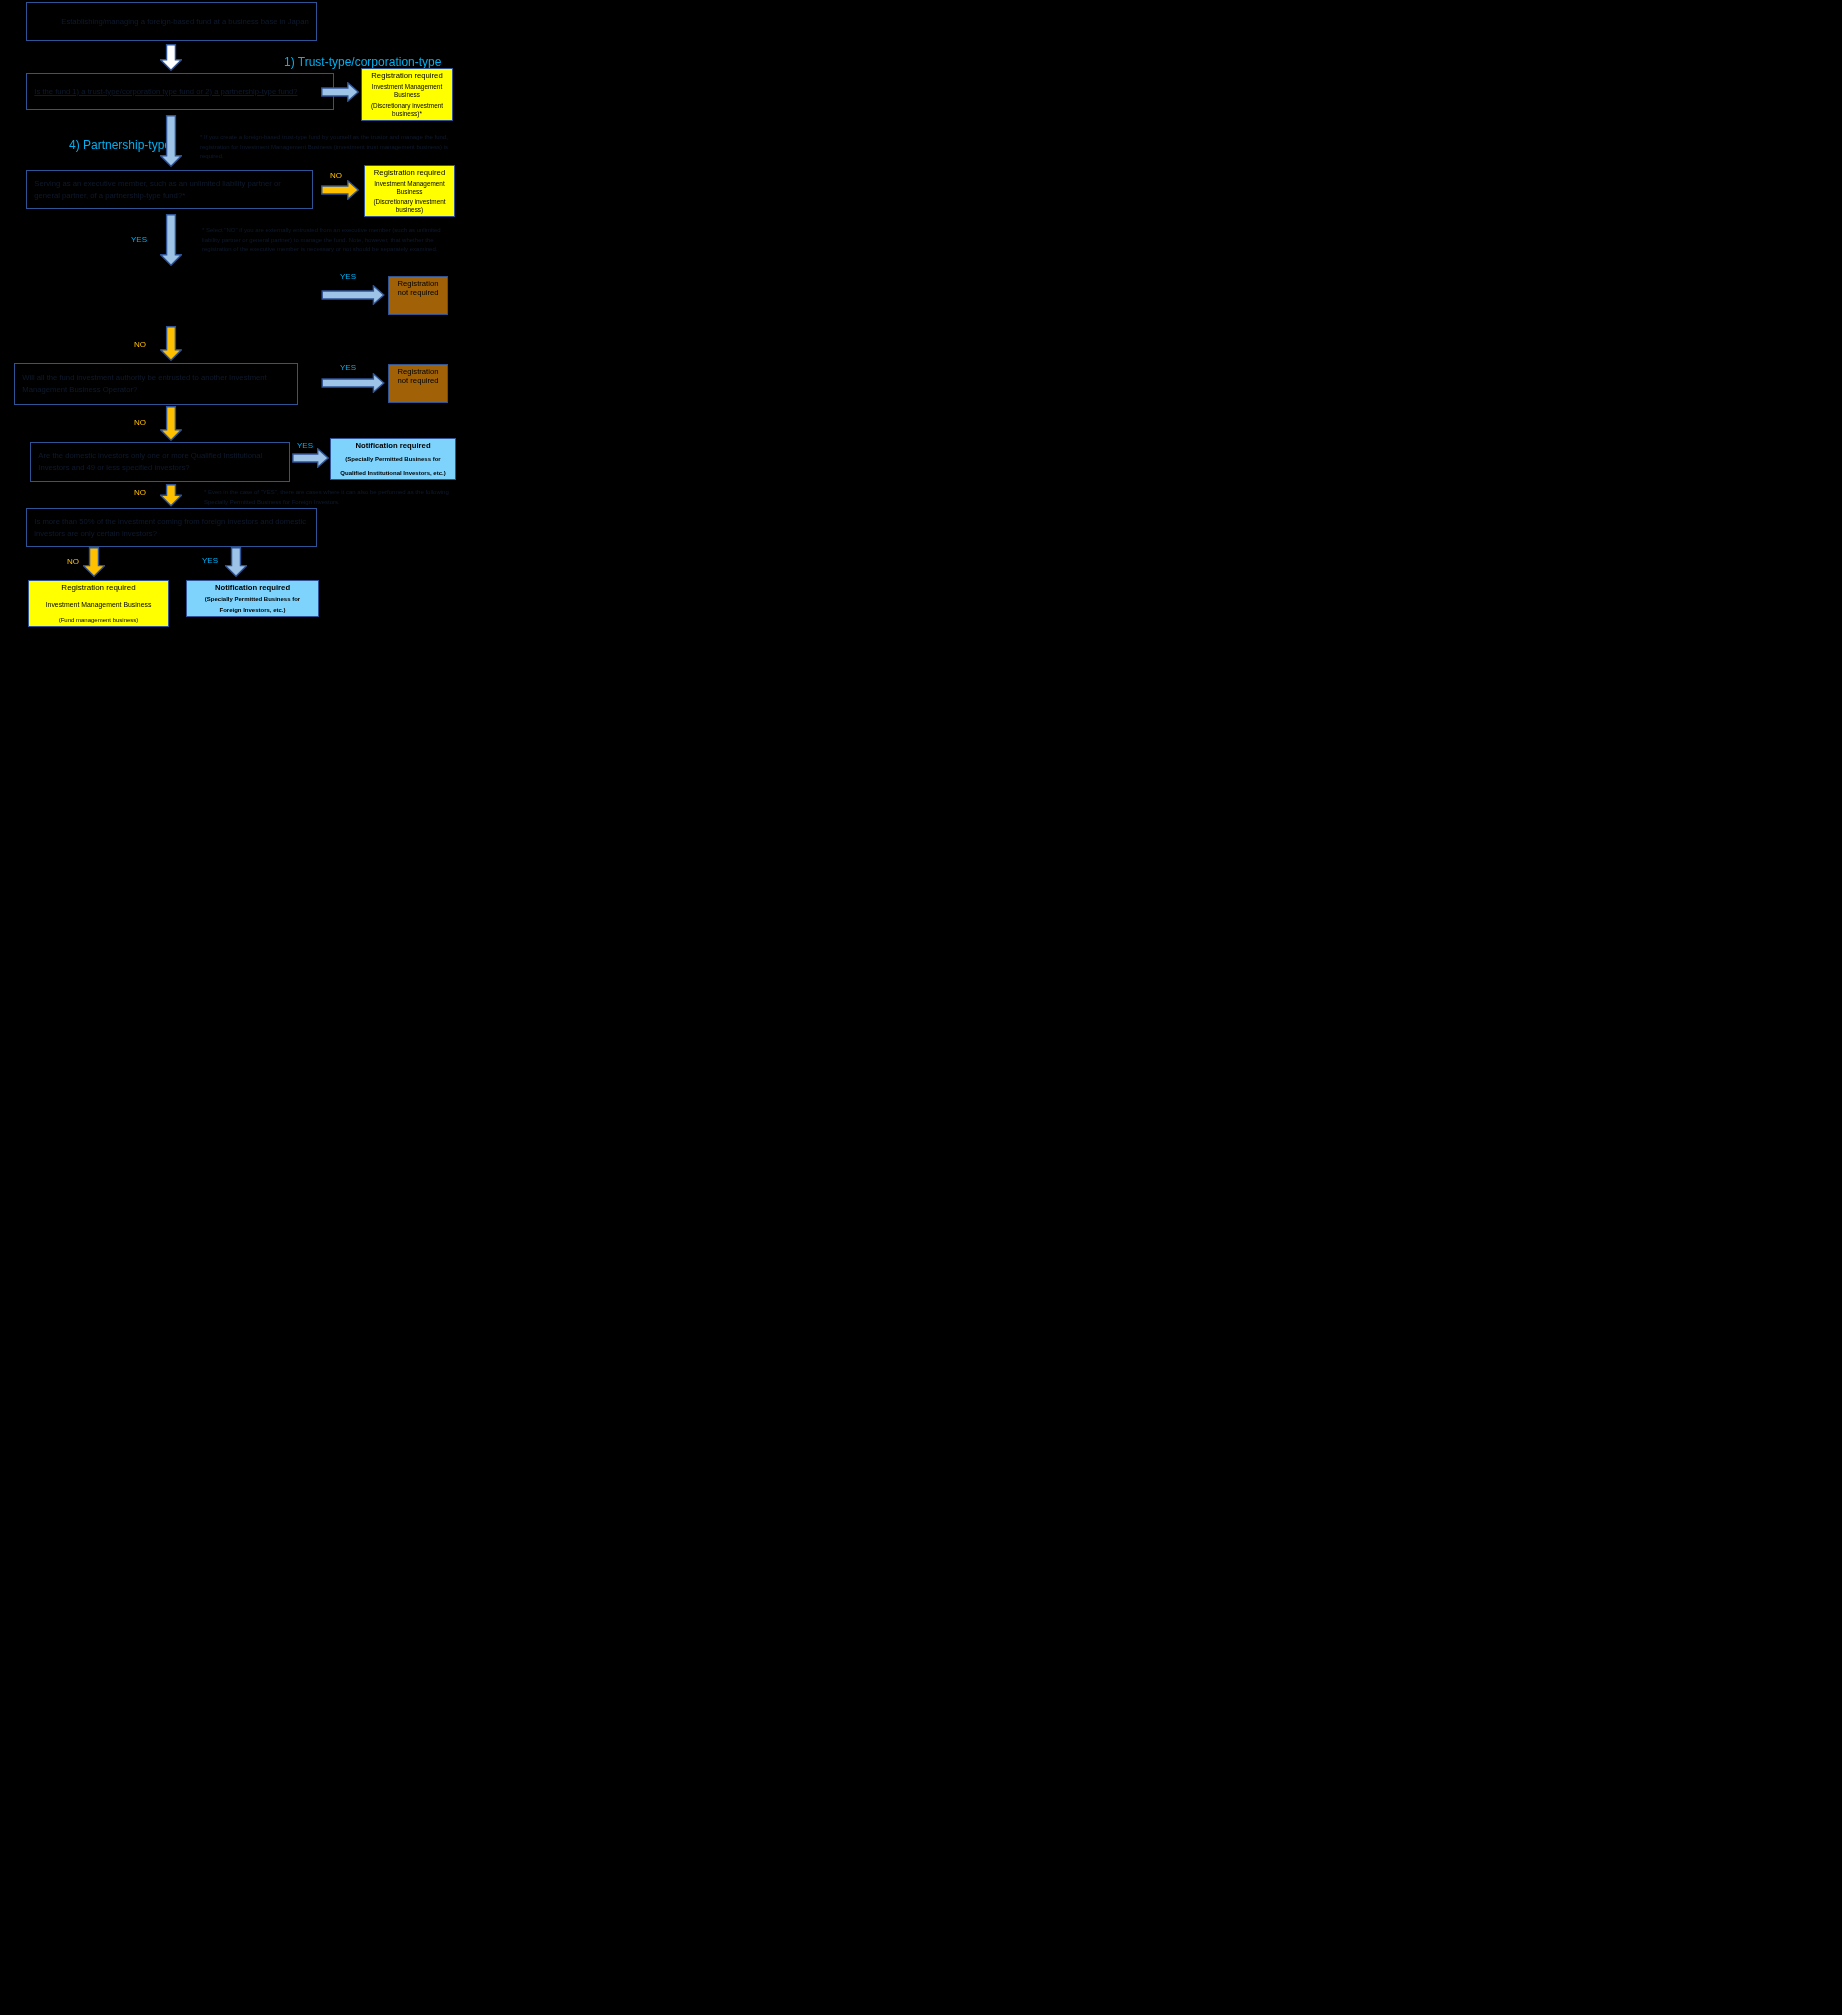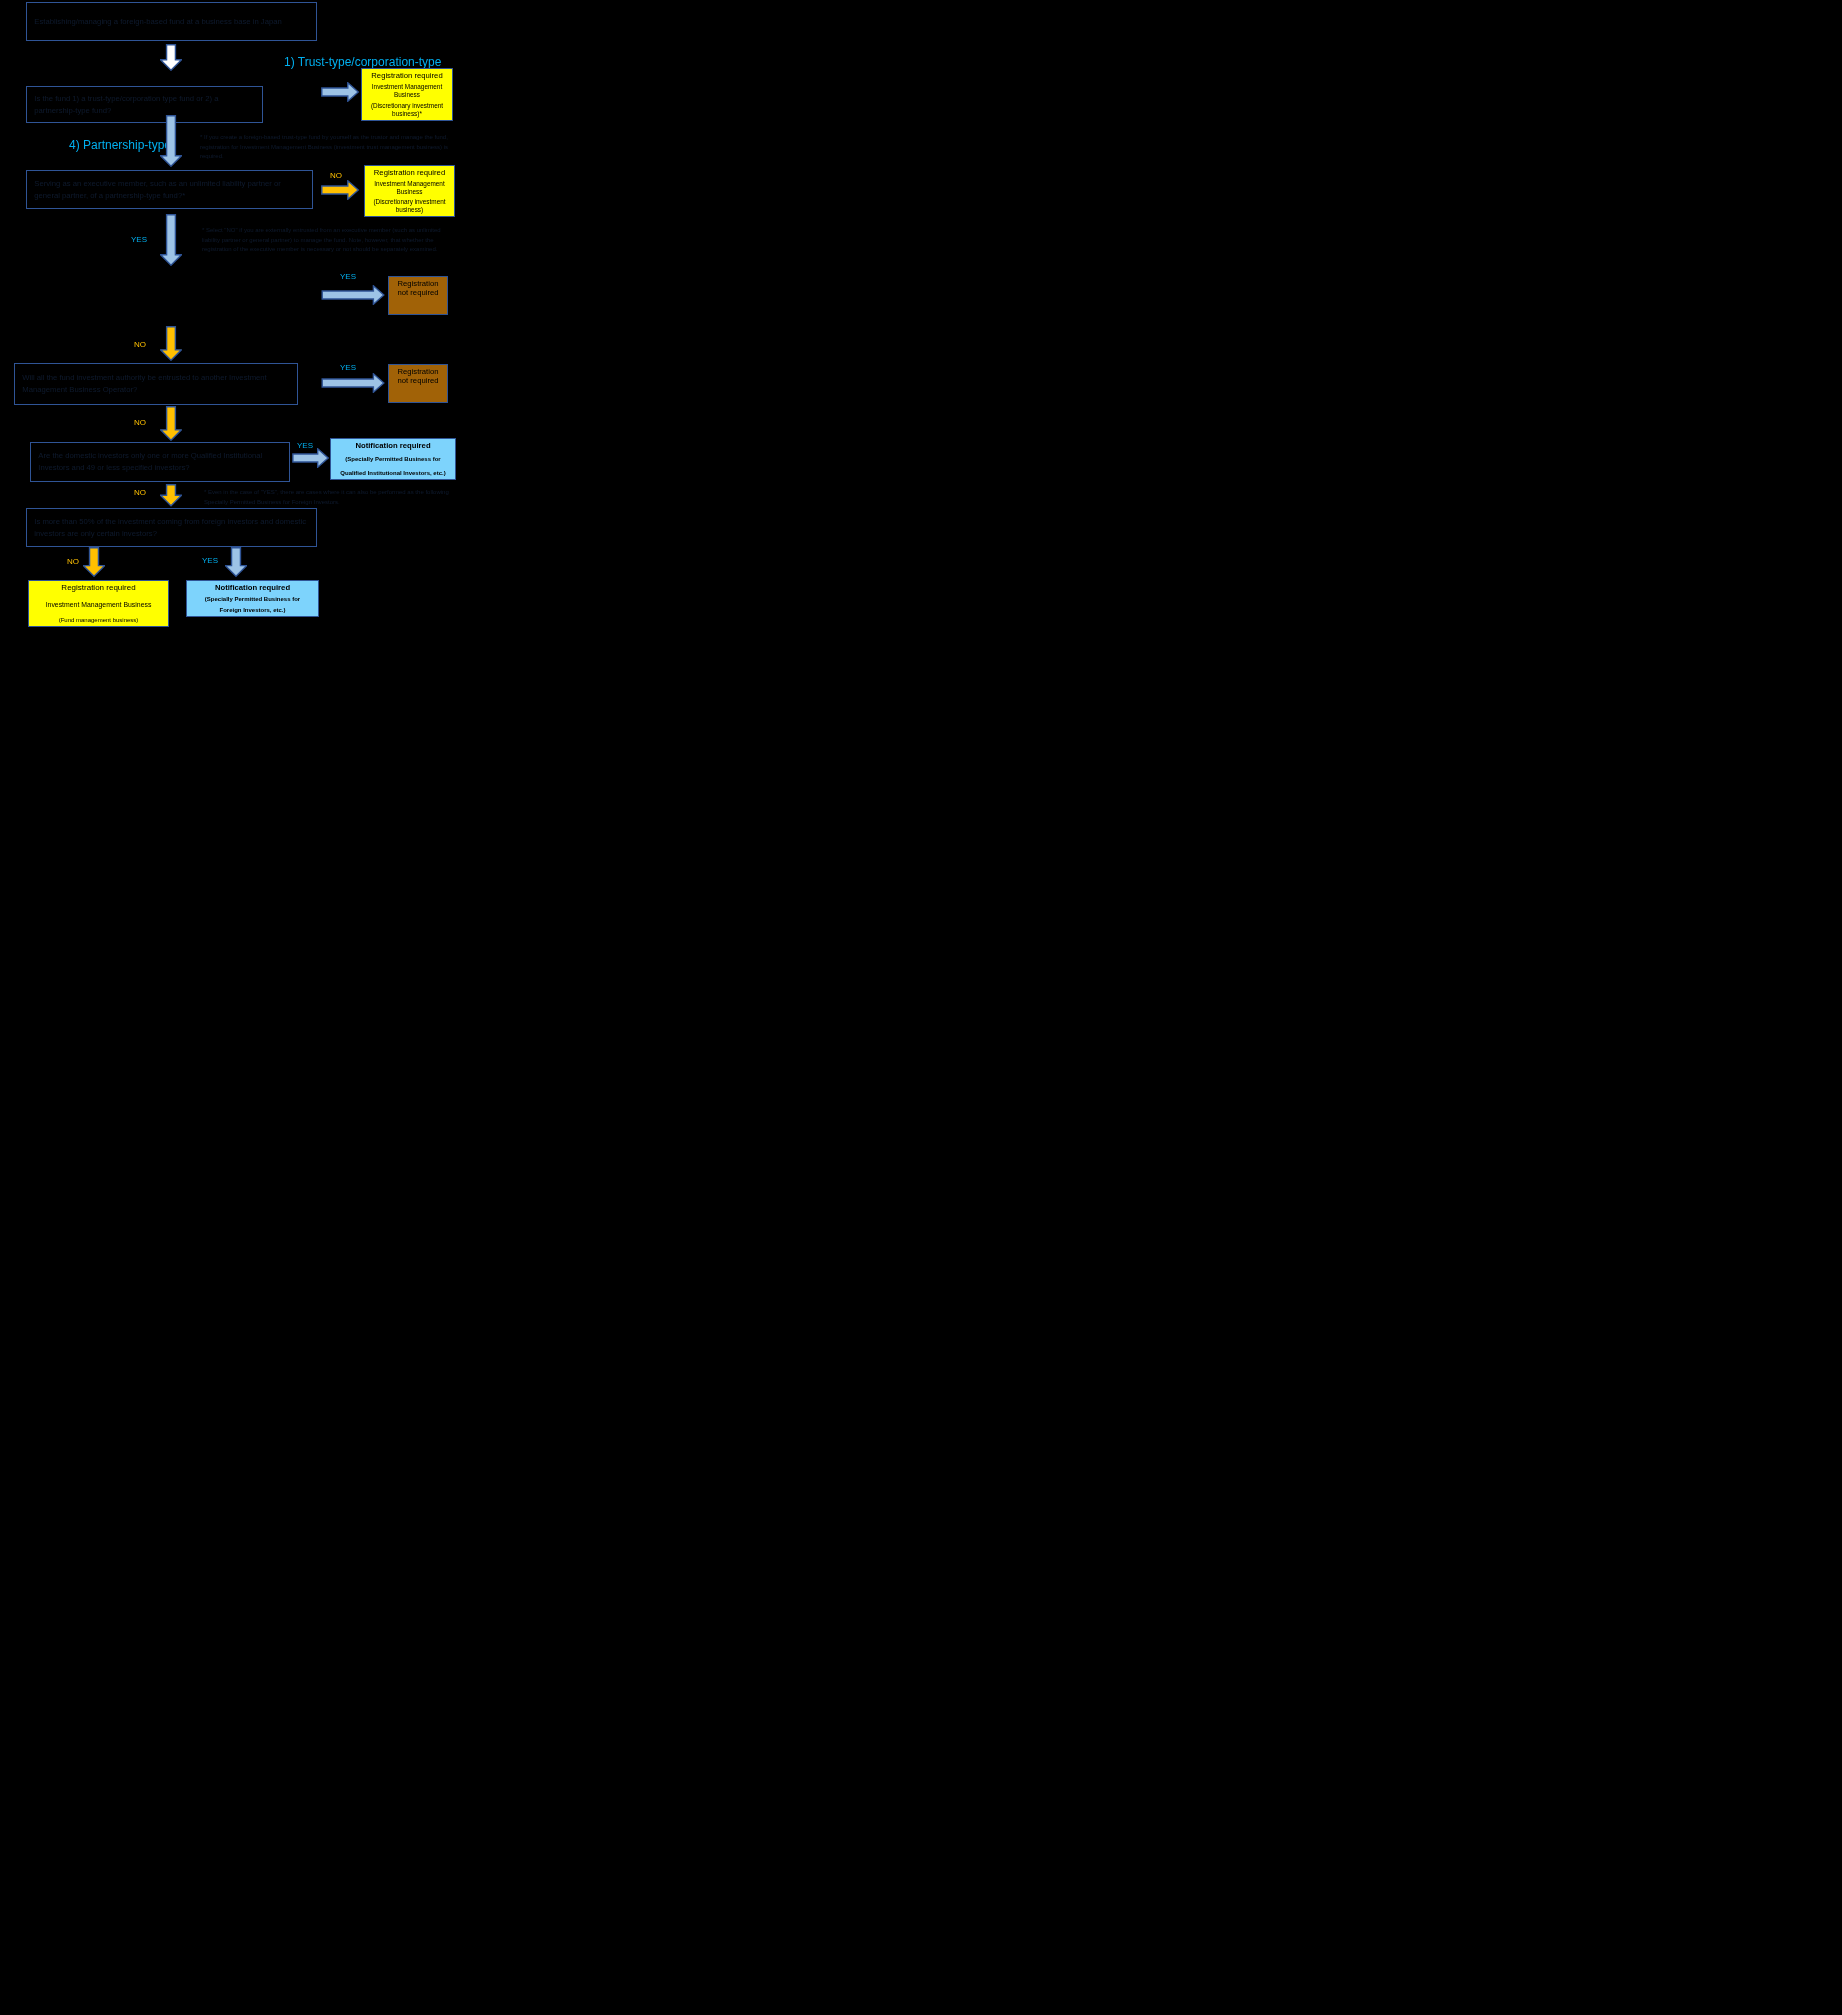--- a/index.html
+++ b/index.html
@@ -1,21 +1,21 @@
 <!DOCTYPE html>
 <html style="font-size:6.4px"><head>
 <meta charset="utf-8">
 <style>
   html,body{margin:0;padding:0;background:#000;}
   #canvas{position:relative;width:477px;height:632px;background:#000;overflow:hidden;
           font-family:"Liberation Sans", sans-serif;}
   .qbox{position:absolute;background:#000;border:1.2px solid #2F5496;color:#0e1a2e;
         font-size:7.7px;line-height:1.55;display:flex;align-items:center;
         padding:0 7.3px;box-sizing:border-box;}
-  .qbox.center{justify-content:flex-start;text-align:center;}
+  .qbox.center{justify-content:flex-end;text-align:center;}
   .note{position:absolute;color:#0e1a2e;font-size:6px;line-height:1.62;}
   .result{position:absolute;border:1.2px solid #2F5496;box-sizing:border-box;
           display:flex;flex-direction:column;justify-content:space-between;
           text-align:center;color:#000;padding:1.6px 3.2px;}
   .result .t{font-size:7.7px;line-height:1.3;}
   .result .s{font-size:6.4px;line-height:1.28;}
   .result .s2{font-size:6px;line-height:1.3;}
   .yellow{background:#FFFF00;}
   .pale{background:#a16207;}
   .tan{background:#7dd3fc;font-weight:bold;}
@@ -32,21 +32,21 @@
 </style>
 </head>
 <body>
 
 <div id="canvas">
 
   <div class="qbox center" style="left:26px;top:2px;width:291px;height:39px;">
     <span>Establishing/managing a foreign-based fund at a business base in Japan</span>
   </div>
 
-  <div class="qbox" style="left:26px;top:86px;width:237px;height:37px;">
+  <div class="qbox" style="left:26px;top:73px;width:308px;height:37px;text-decoration:underline;">
     <span>Is the fund 1) a trust-type/corporation type fund or 2) a partnership-type fund?</span>
   </div>
 
   <div class="qbox" style="left:26px;top:170px;width:287px;height:39px;">
     <span>Serving as an executive member, such as an unlimited liability partner or general partner, of a partnership-type fund?*</span>
   </div>
 
 
   <div class="qbox" style="left:14px;top:363px;width:284px;height:42px;">
     <span>Will all the fund investment authority be entrusted to another Investment Management Business Operator?</span>

